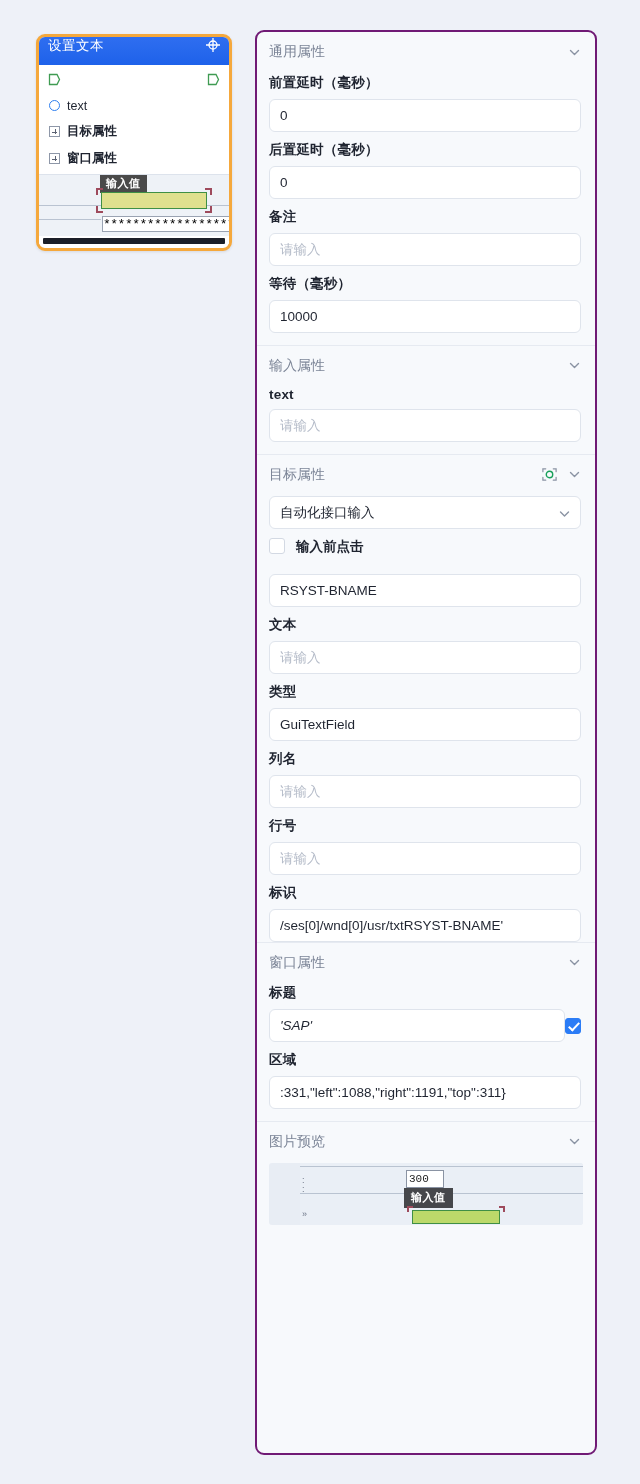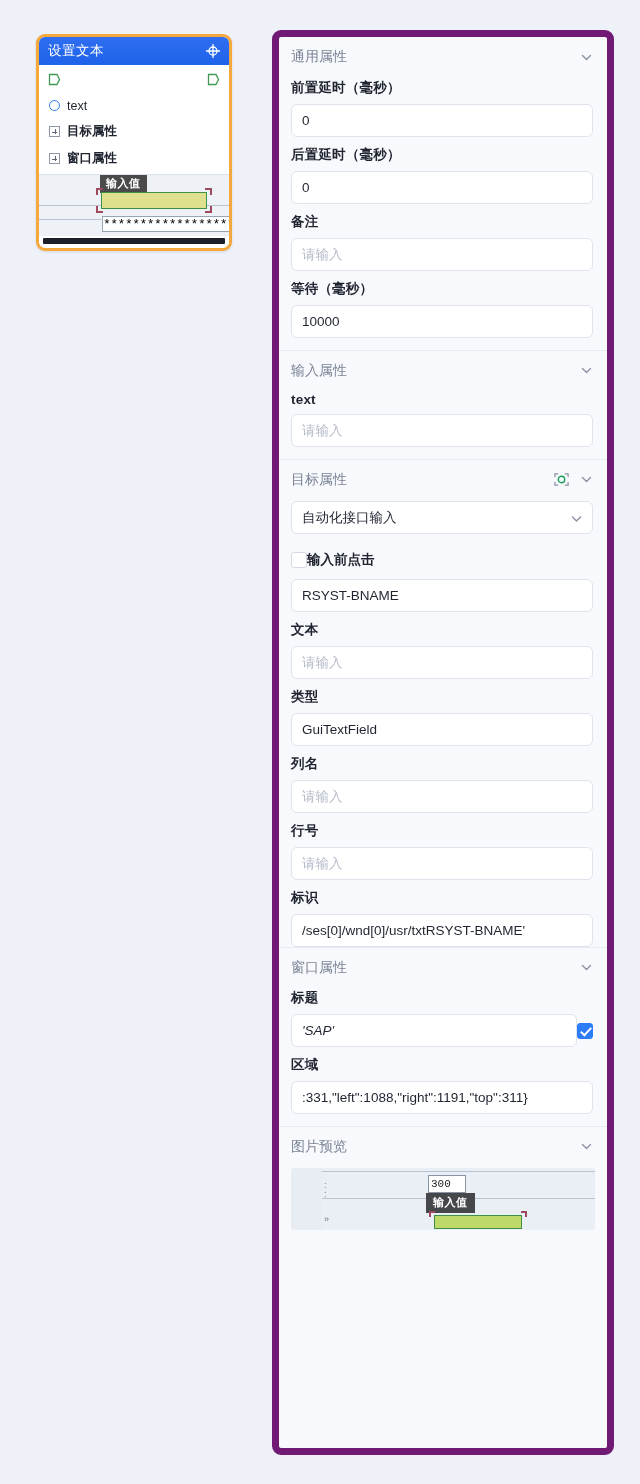--- a/index.html
+++ b/index.html
@@ -17,21 +17,21 @@
     width: 196px;
     background: #ffffff;
     border: 3px solid #f5a83c;
     border-radius: 9px;
     overflow: hidden;
     box-shadow: 0 1px 3px rgba(0,0,0,.10);
   }
   .node-header {
     height: 28px;
     background: linear-gradient(180deg,#2f6ef0 0%,#1e62ea 100%);
-    display: flex; align-items: center;
+    display: flex; 
     padding: 0 8px 0 9px;
     color: #fff;
   }
   .node-title { font-size: 13.5px; letter-spacing: .5px; flex: 1; }
   .node-hdr-icon { width: 16px; height: 16px; display: block; }
   .node-body { background: #fff; padding: 0 0 0 0; }
   .port-row {
     height: 26px; position: relative;
   }
   .port {
@@ -88,24 +88,24 @@
     position: absolute; left: 63px; top: 41px; width: 128px; height: 16px;
     background: #fff; border: 1px solid #9aa3b2; overflow: hidden;
     font-size: 13px; letter-spacing: -0.5px; color: #000; line-height: 15px;
     font-family: "Liberation Mono", "DejaVu Sans Mono", monospace;
     white-space: nowrap;
   }
   .node-footbar { height: 6px; background: #1b1f28; margin: 2px 4px 4px; border-radius: 1px; }
 
   
   .panel {
-    position: absolute; left: 272px; top: 30px;
+    position: absolute; left: 255px; top: 30px;
     width: 342px; height: 1425px;
     background: #f7f9fc;
-    border: 7px solid #701a75;
+    border: 2px solid #701a75;
     border-radius: 9px;
     overflow: hidden;
   }
   .section-head {
     display: flex; align-items: center;
     height: 40px; padding: 0 14px 0 12px;
     color: #7b8496; font-size: 14px;
     border-top: 1px solid #e6eaf1;
   }
   .section-head.first { border-top: none; }
@@ -135,21 +135,21 @@
   .inp.sel { padding-right: 26px; position: relative; }
   .sel-wrap { position: relative; }
   .sel-chev {
     position: absolute; right: 10px; top: 50%; transform: translateY(-50%);
     width: 13px; height: 13px; pointer-events: none;
   }
   .row-inline { display: flex; align-items: center; gap: 0; font-style: italic; }
   .row-inline .inp { flex: 1; }
 
   .checkrow {
-    display: flex; align-items: center; gap: 0;
+    display: flex; align-items: flex-start; gap: 11px;
     padding: 0 12px; height: 34px; margin-top: 9px;
   }
   .cbox {
     width: 16px; height: 16px; border: 1px solid #d3d9e3;
     border-radius: 3px; background: #fff; flex: none;
   }
   .cbox.checked {
     background: #2b7cf6; border-color: #2b7cf6;
     position: relative;
   }

